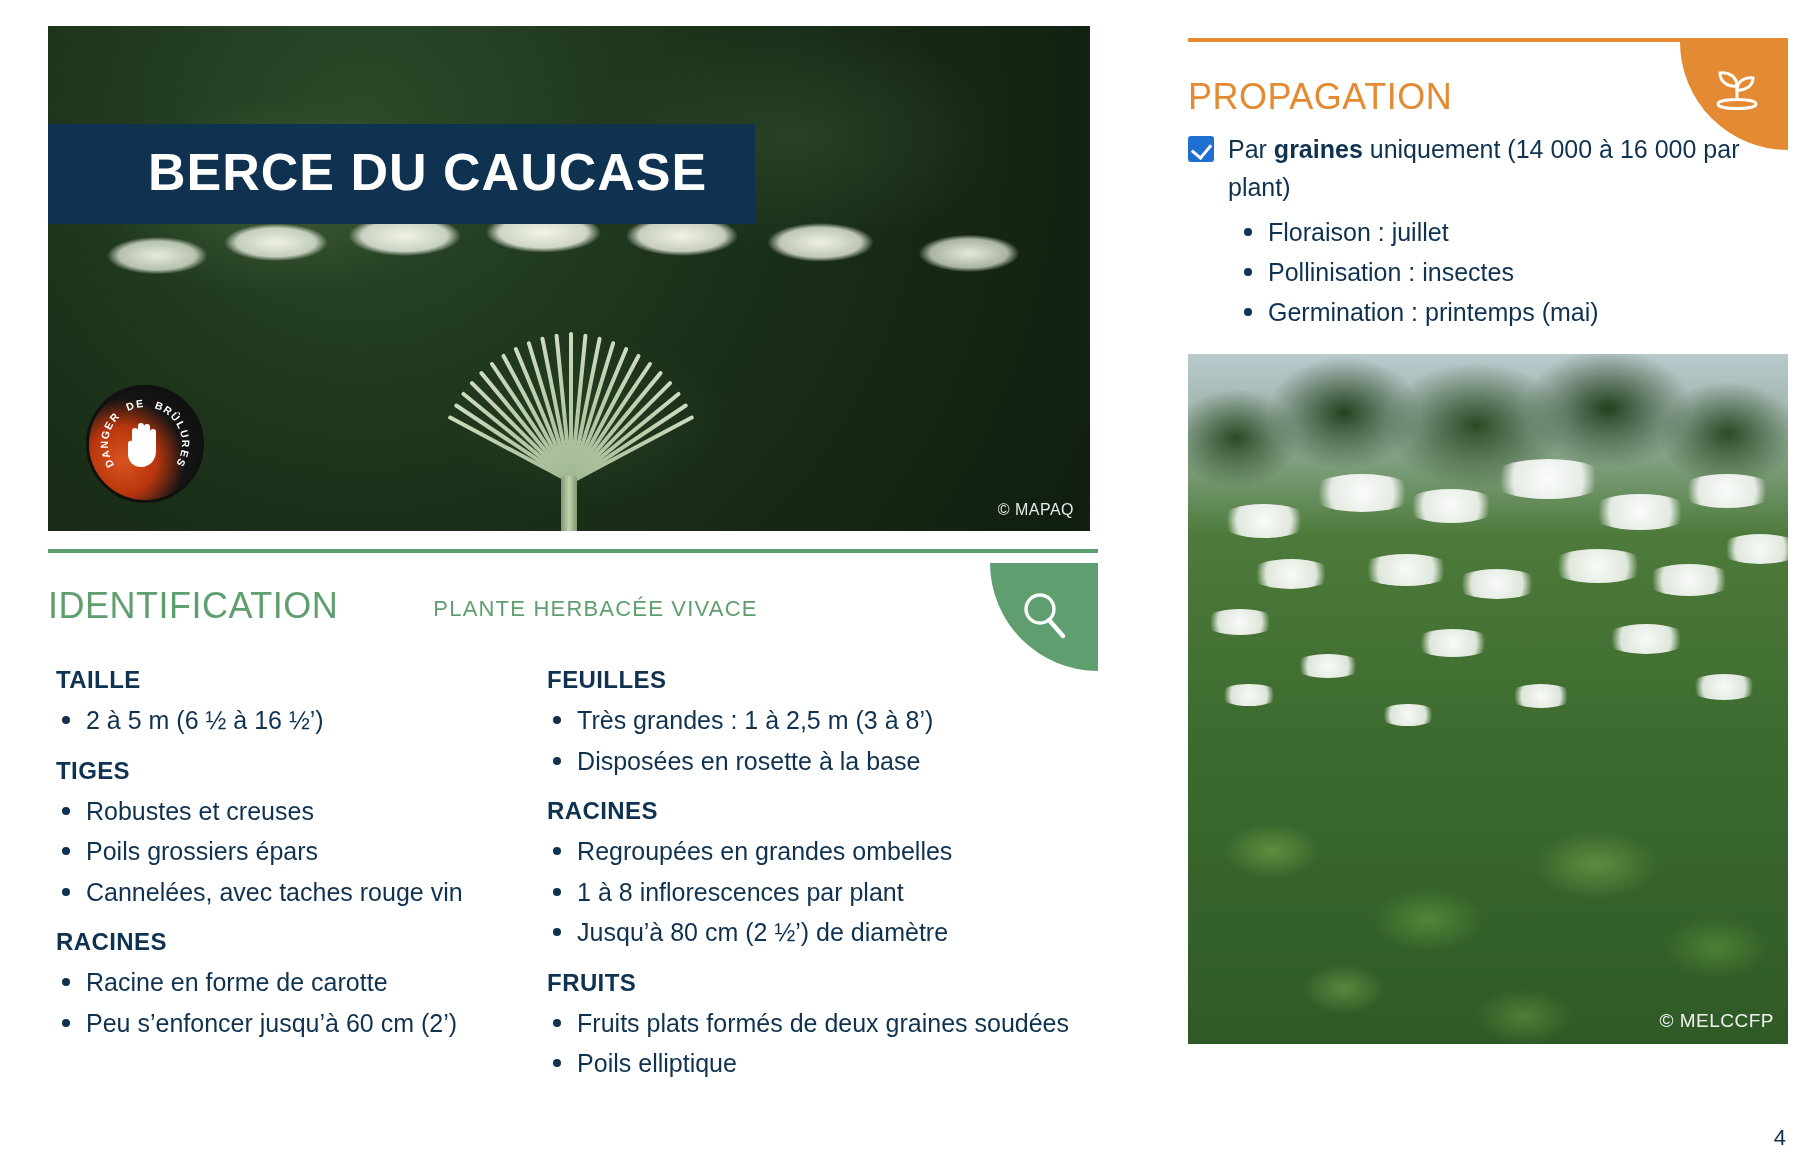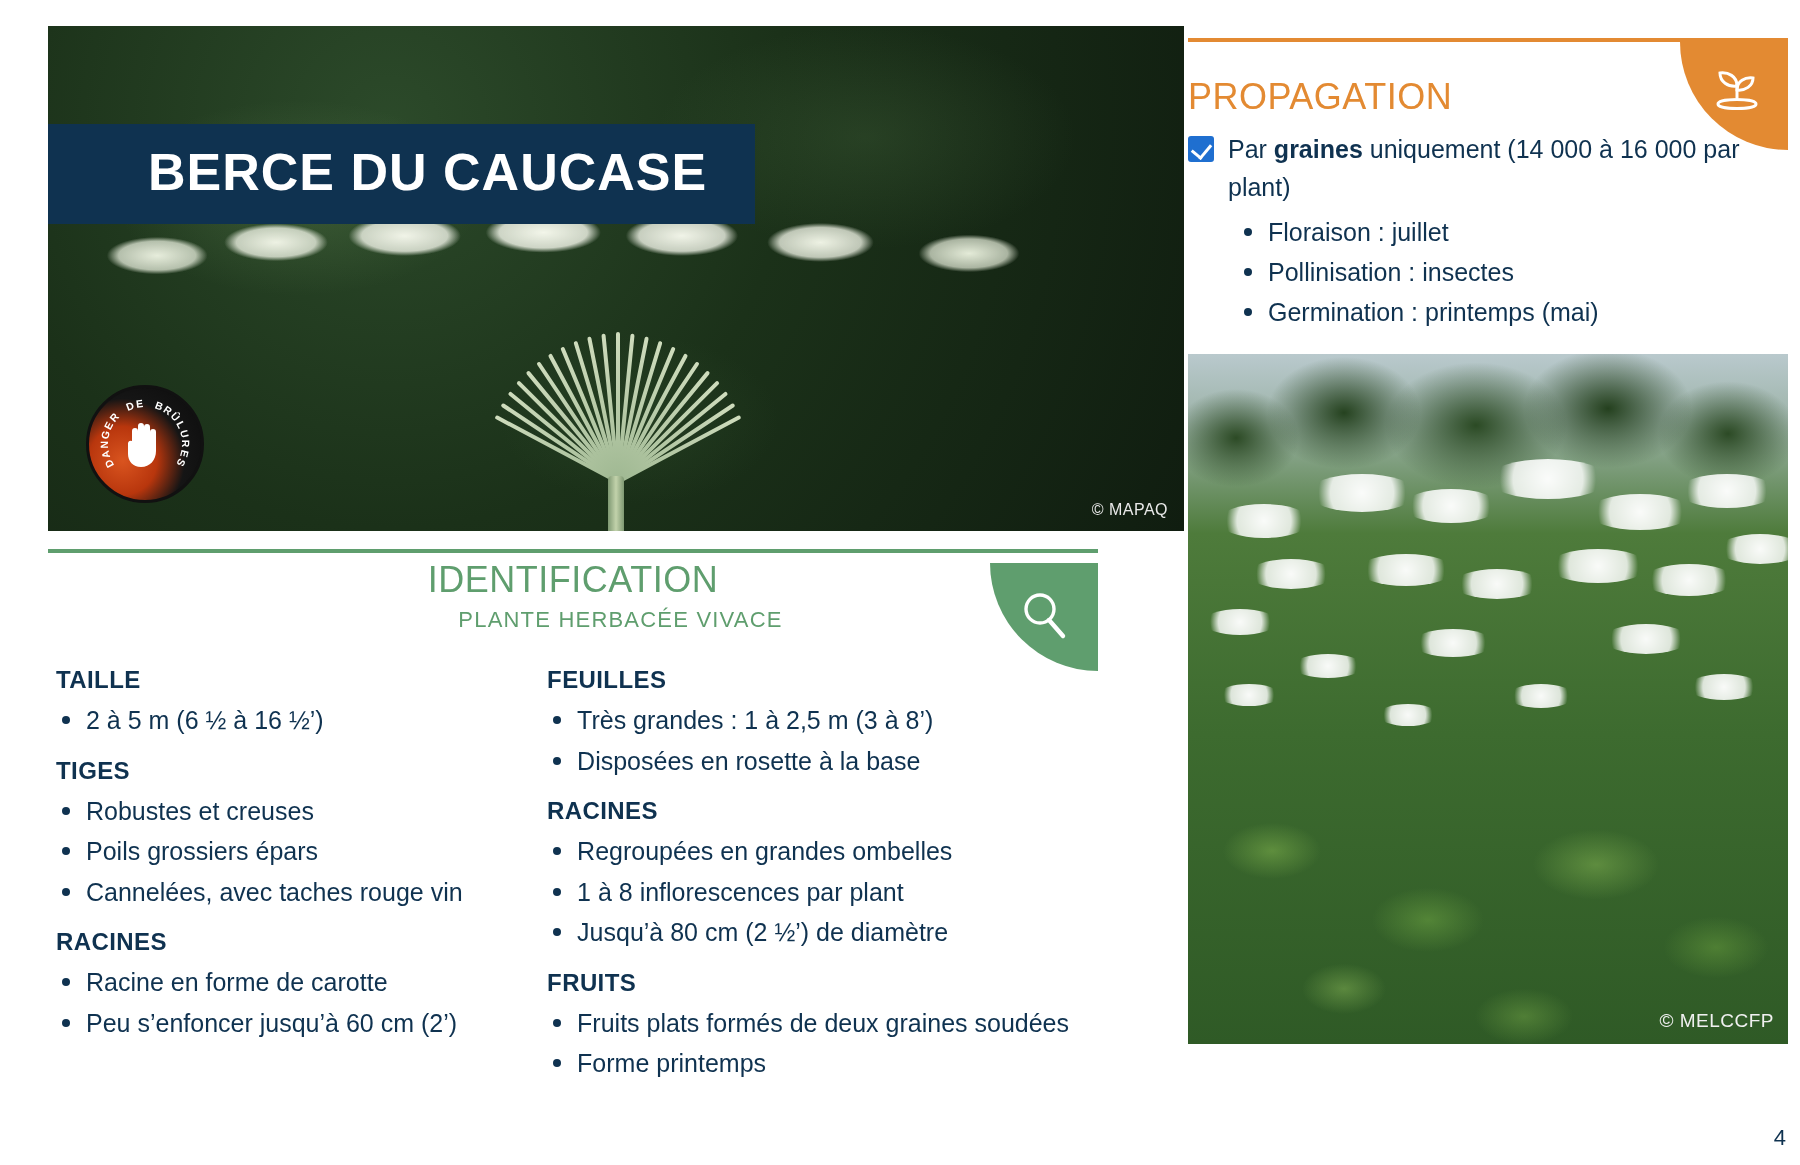--- a/index.html
+++ b/index.html
@@ -17,21 +17,21 @@
 
   
   .left-col {
     position: absolute;
     left: 48px; top: 26px;
     width: 1050px;
   }
 
   .hero {
     position: relative;
-    width: 1136px; height: 505px;
+    width: 1042px; height: 505px;
     background: #1d3320;
     overflow: hidden;
   }
   
   .hero-bg {
     position: absolute; inset: 0;
     background:
       radial-gradient(circle at 30% 20%, #2c4a2a 0%, #1b3119 45%, #101d10 100%),
       linear-gradient(160deg, #20381e 0%, #162715 100%);
   }
@@ -146,21 +146,20 @@
     position: absolute;
     left: 0; top: 0;
     width: 1050px; height: 4px;
     background: #5f9e6e;
   }
   .ident-header {
     display: flex;
     align-items: center;
     height: 94px;
     position: relative;
-    flex-direction: column;
   }
   .ident-header h2 {
     color: #5f9e6e;
     font-size: 36px;
     font-weight: 400;
     letter-spacing: .5px;
   }
   .ident-sub {
     color: #5f9e6e;
     font-size: 22px;
@@ -451,21 +450,21 @@
             </ul>
             <h3 class="cat">RACINES</h3>
             <ul class="bul">
               <li>Regroupées en grandes ombelles</li>
               <li>1 à 8 inflorescences par plant</li>
               <li>Jusqu’à 80 cm (2 ½’) de diamètre</li>
             </ul>
             <h3 class="cat">FRUITS</h3>
             <ul class="bul">
               <li>Fruits plats formés de deux graines soudées</li>
-              <li>Forme printemps</li>
+              <li>Poils elliptique</li>
             </ul>
           </div>
       </div>
     </div>
   </div>
 
   <div class="right-col">
 
     <div class="prop-rule"></div>
 

